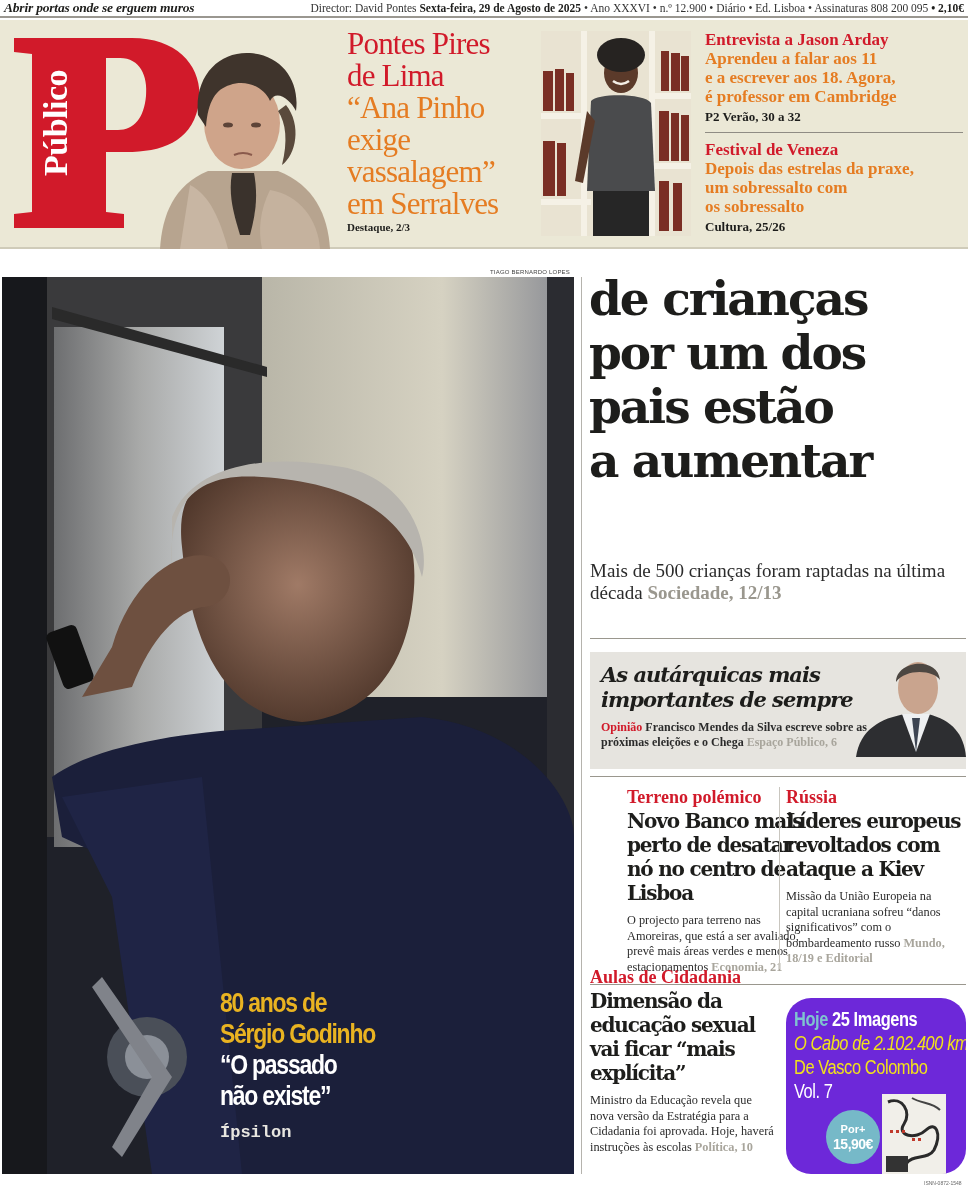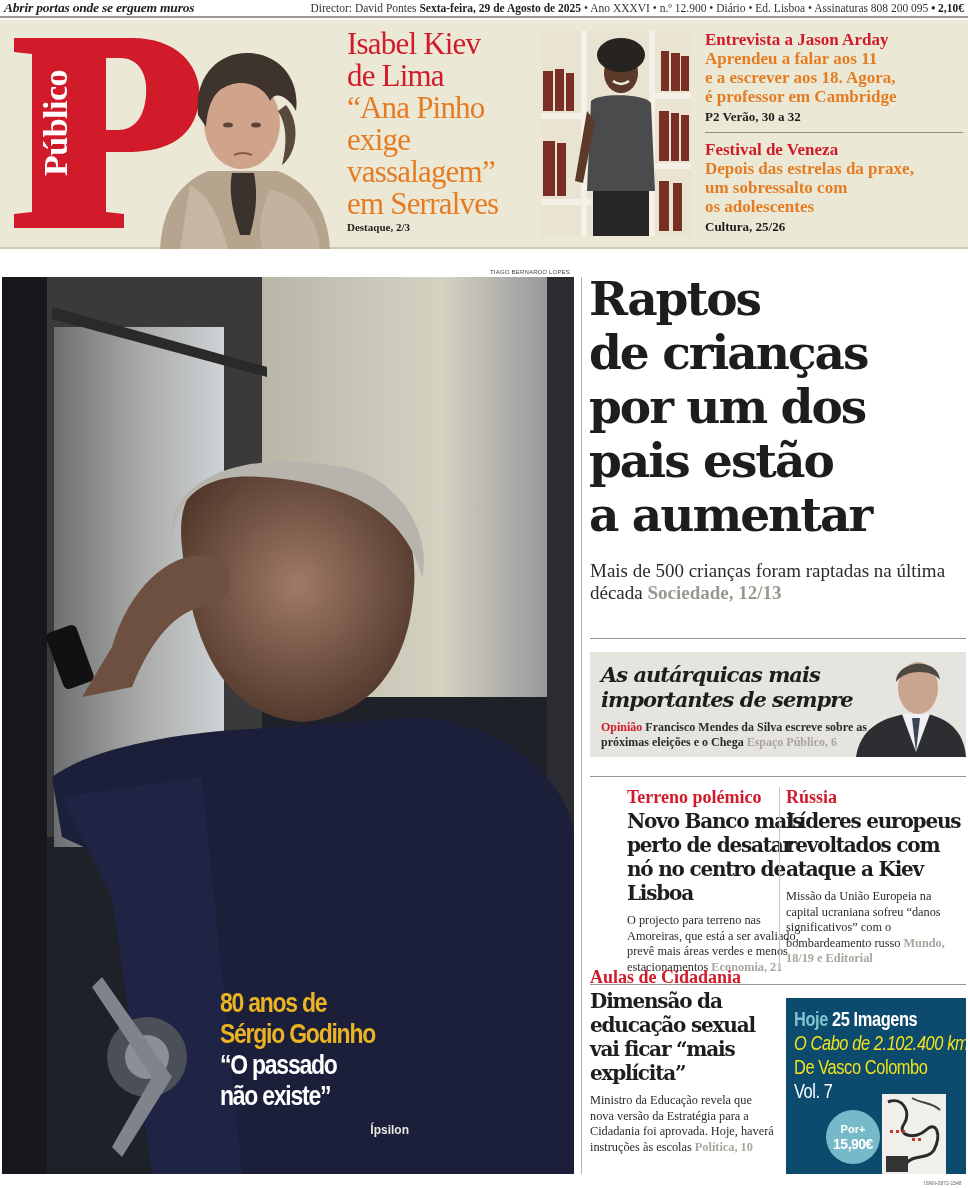--- a/index.html
+++ b/index.html
@@ -35,46 +35,46 @@
   .teasers-right .hl { color: #e57c22; font-weight: bold; font-size: 17px; line-height: 19px; }
   .teasers-right .ref { font-weight: bold; font-size: 13px; color: #1d1d1b; line-height: 17px; margin-top: 2px; }
   .teasers-right .sep { height: 1px; background: #8f8c84; margin: 7px 2px 7px 0; }
 
   
   .credit { position: absolute; left: 490px; top: 269px; font-family: "Liberation Sans", sans-serif; font-size: 6px; color: #444; letter-spacing: 0.2px; }
   .main-photo { position: absolute; left: 2px; top: 277px; width: 572px; height: 897px; overflow: hidden; background: #1d1f27; }
   .photo-caption { position: absolute; left: 220px; top: 987px; font-family: "Liberation Sans", sans-serif; font-weight: bold; letter-spacing: -1.5px; }
   .photo-caption .y { color: #e9b321; font-size: 28px; line-height: 31px; transform: scaleX(0.82); transform-origin: left; white-space: nowrap; }
   .photo-caption .w { color: #ffffff; font-size: 28px; line-height: 31px; transform: scaleX(0.82); transform-origin: left; white-space: nowrap; }
-  .photo-caption .sec { color: #e8e6e0; font-family: Liberation Sans, sans-serif; font-weight: bold; font-size: 12px; letter-spacing: 0; margin-top: 12px; text-align: right; }
+  .photo-caption .sec { color: #e8e6e0; font-family: Liberation Mono, monospace; font-weight: bold; font-size: 17px; letter-spacing: 0; margin-top: 12px; }
 
   
   .vrule { position: absolute; left: 581px; top: 277px; width: 1px; height: 897px; background: #b5b3ad; }
   .big-headline { position: absolute; left: 589px; top: 272px; width: 378px; font-family: "DejaVu Serif", serif; font-weight: bold; font-size: 47px; line-height: 54px; letter-spacing: -2px; color: #1d1d1b; }
   .big-sub { position: absolute; left: 590px; top: 560px; width: 376px; font-family: "Liberation Serif", serif; font-size: 19px; line-height: 22px; color: #2b2b2b; }
   .big-sub .ref { color: #9a978e; font-weight: bold; }
 
   .hrule { position: absolute; height: 1px; background: #9a978e; }
 
-  .opinion { position: absolute; left: 590px; top: 652px; width: 376px; height: 105px; background: #e6e4df; overflow: hidden; }
+  .opinion { position: absolute; left: 590px; top: 652px; width: 376px; height: 117px; background: #e6e4df; overflow: hidden; }
   .opinion .t { position: absolute; left: 11px; top: 10px; width: 260px; font-family: "DejaVu Serif", serif; font-style: italic; font-weight: bold; font-size: 21px; line-height: 25px; letter-spacing: -1px; color: #1d1d1b; }
   .opinion .b { position: absolute; left: 11px; top: 68px; width: 300px; font-family: "Liberation Serif", serif; font-weight: bold; font-size: 12px; line-height: 15px; color: #2b2b2b; }
   .opinion .b .red { color: #d11a2a; }
   .opinion .b .ref { color: #a8a59c; }
   .opinion .portrait { position: absolute; right: 0; top: 0; width: 110px; height: 105px; }
 
   .story { position: absolute; font-family: "Liberation Serif", serif; }
   .story .kicker { color: #d11a2a; font-size: 18px; line-height: 20px; font-weight: bold; }
   .story .hl { font-family: "DejaVu Serif", serif; font-weight: bold; font-size: 20px; line-height: 24px; letter-spacing: -1.2px; color: #1d1d1b; margin-top: 2px; }
   .story .body { font-size: 12.3px; line-height: 15.5px; color: #2b2b2b; margin-top: 8px; }
   .story .body .ref { color: #a8a59c; font-weight: bold; }
   .col-vrule { position: absolute; left: 779px; top: 787px; width: 1px; height: 182px; background: #c9c6bf; }
 
   
-  .promo { position: absolute; left: 786px; top: 998px; width: 180px; height: 176px; background: #0c4a6e; overflow: hidden; font-family: "Liberation Sans", sans-serif; }
+  .promo { position: absolute; left: 786px; top: 998px; width: 180px; height: 176px; background: #6d28d9; overflow: hidden; font-family: "Liberation Sans", sans-serif; border-radius: 25px; }
   .promo .line { position: absolute; left: 8px; white-space: nowrap; transform: scaleX(0.82); transform-origin: left; letter-spacing: -0.5px; }
   .promo .l1 { top: 10px; font-weight: bold; font-size: 20px; }
   .promo .l1 .hoje { color: #7fc3cf; }
   .promo .l1 .img { color: #ffffff; }
   .promo .l2 { top: 34px; color: #f2e21a; font-style: italic; font-size: 20px; }
   .promo .l3 { top: 58px; color: #f2e21a; font-size: 20px; }
   .promo .l4 { top: 82px; color: #ffffff; font-size: 20px; }
   .promo .price { position: absolute; left: 40px; top: 112px; width: 54px; height: 54px; border-radius: 50%; background: #76b9c8; color: #fff; font-weight: bold; text-align: center; display: flex; flex-direction: column; justify-content: center; line-height: 15px; }
   .promo .price .p1 { font-size: 11px; }
   .promo .price .p2 { font-size: 14px; letter-spacing: -0.5px; }
@@ -110,21 +110,21 @@
     <path d="M82 128 C78 150 84 170 90 190 L100 190 C106 168 108 150 104 128 Z" fill="#3a322c"></path>
     <ellipse cx="92" cy="78" rx="38" ry="46" fill="#cfa48a"></ellipse>
     <path d="M48 70 C44 30 70 6 100 8 C132 10 150 36 146 66 C140 54 126 44 120 56 C114 42 96 34 80 40 C66 44 58 56 56 82 Z" fill="#3f342c"></path>
     <path d="M136 60 C152 80 146 110 132 120 C138 96 136 78 128 66 Z" fill="#5a4a3c"></path>
     <ellipse cx="78" cy="80" rx="5" ry="2.5" fill="#5d4438"></ellipse>
     <ellipse cx="106" cy="80" rx="5" ry="2.5" fill="#5d4438"></ellipse>
     <path d="M84 110 Q93 106 102 110" stroke="#8a5a4c" stroke-width="2" fill="none"></path>
   </svg>
 
   <div class="lead-left">
-    <div class="t1">Isabel Kiev</div>
+    <div class="t1">Pontes Pires</div>
     <div class="t1">de Lima</div>
     <div class="t2">“Ana Pinho</div>
     <div class="t2">exige</div>
     <div class="t2">vassalagem”</div>
     <div class="t2">em Serralves</div>
     <div class="ref">Destaque, 2/3</div>
   </div>
 
   <svg class="photo-man" viewBox="0 0 150 205" preserveAspectRatio="none">
     <rect x="0" y="0" width="150" height="205" fill="#e9e3d2"></rect>
@@ -165,21 +165,21 @@
       <div class="hl">Aprendeu a falar aos 11</div>
       <div class="hl">e a escrever aos 18. Agora,</div>
       <div class="hl">é professor em Cambridge</div>
       <div class="ref">P2 Verão, 30 a 32</div>
     </div>
     <div class="sep"></div>
     <div>
       <div class="kicker">Festival de Veneza</div>
       <div class="hl">Depois das estrelas da praxe,</div>
       <div class="hl">um sobressalto com</div>
-      <div class="hl">os adolescentes</div>
+      <div class="hl">os sobressalto</div>
       <div class="ref">Cultura, 25/26</div>
     </div>
   </div>
 </div>
 
 <div class="credit">TIAGO BERNARDO LOPES</div>
 <div class="main-photo">
   <svg width="572" height="897" viewBox="0 0 572 897">
     <defs>
       <linearGradient id="wall" x1="0" x2="1" y1="0" y2="0">
@@ -219,21 +219,20 @@
   <div class="y">80 anos de</div>
   <div class="y">Sérgio Godinho</div>
   <div class="w">“O passado</div>
   <div class="w">não existe”</div>
   <div class="sec">Ípsilon</div>
 </div>
 
 <div class="vrule"></div>
 
 <div class="big-headline">
-  <div>Raptos</div>
   <div>de crianças</div>
   <div>por um dos</div>
   <div>pais estão</div>
   <div>a aumentar</div>
 </div>
 <div class="big-sub">
   <span>Mais de 500 crianças foram raptadas na última década</span>
   <span class="ref">Sociedade, 12/13</span>
 </div>
 

